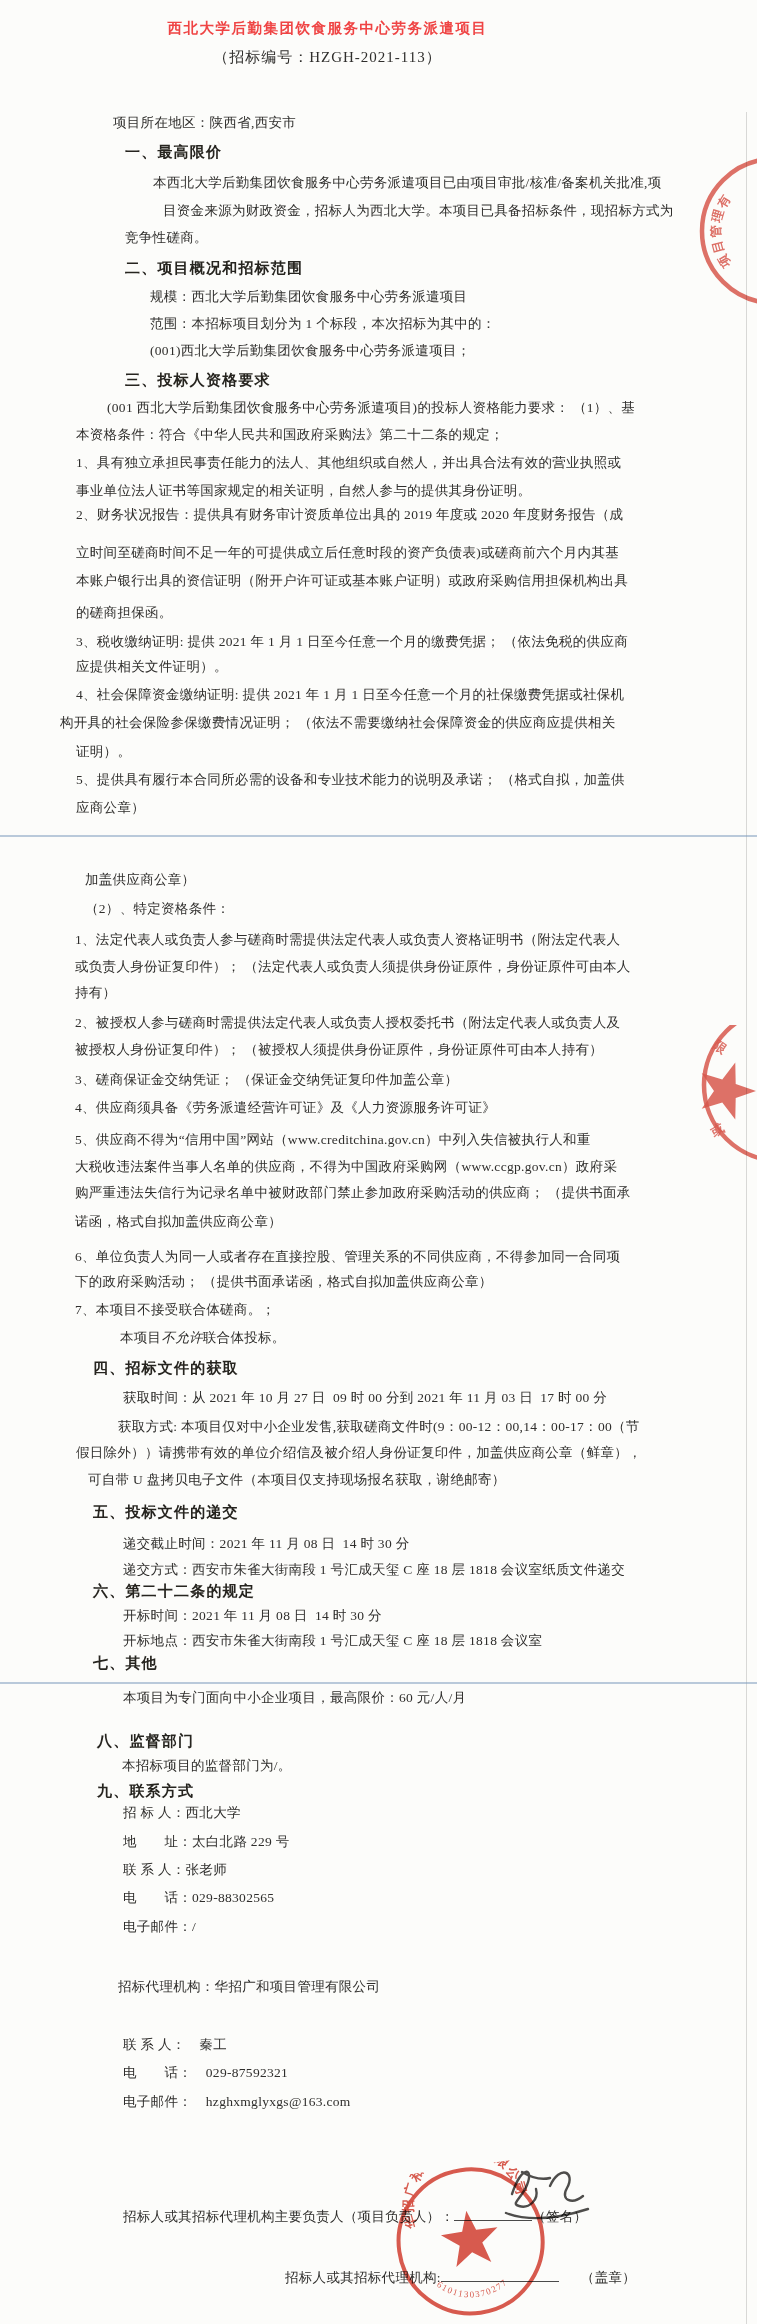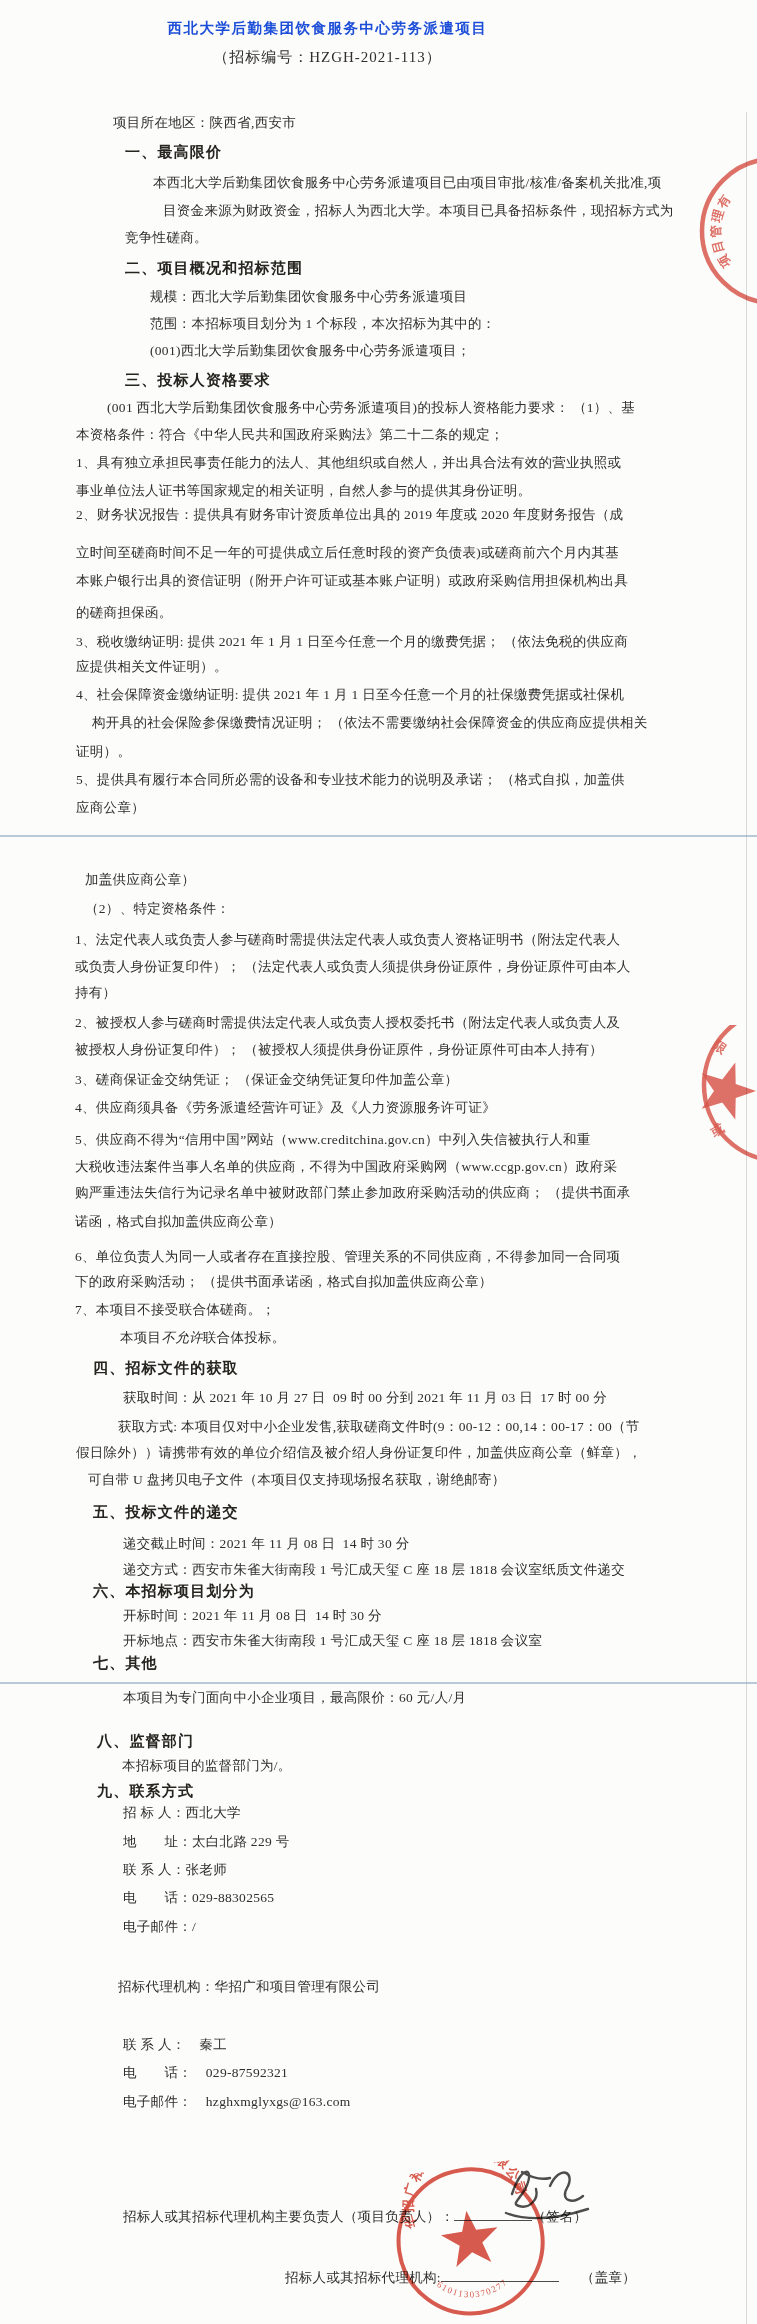--- a/index.html
+++ b/index.html
@@ -2,21 +2,21 @@
 <html><head>
 <meta charset="utf-8">
 <style>
   html,body{margin:0;padding:0;background:#e8e8e8;}
   #page{position:relative;width:757px;height:2324px;background:#fcfcfa;overflow:hidden;
         font-family:"Liberation Serif","DejaVu Serif",serif;}
   .ln{position:absolute;white-space:pre;font-size:13.5px;line-height:28px;height:28px;
       color:#2f2e2c;letter-spacing:.3px;}
   .h{font-weight:700;font-size:15px;letter-spacing:1.2px;color:#26241f;}
   .ctr{left:20px;width:615px;text-align:center;}
-  .title{font-weight:700;font-size:14.5px;letter-spacing:1.5px;color:#1d4ed8;}
+  .title{font-weight:700;font-size:14.5px;letter-spacing:1.5px;color:#ef4444;}
   .subtitle{font-size:15px;letter-spacing:1px;}
   .it{font-style:italic;}
   .sep{position:absolute;left:0;width:757px;height:2px;background:rgba(130,158,192,.55);}
   .vline{position:absolute;left:746px;top:112px;width:1px;height:2212px;background:rgba(140,140,140,.32);}
   .ul{display:inline-block;border-bottom:1.4px solid #4a4a4a;height:15px;}
   .stamp{position:absolute;mix-blend-mode:multiply;opacity:.9;pointer-events:none;}
   .clip{overflow:hidden;}
   svg text{font-family:"Liberation Serif","DejaVu Serif",serif;}
 </style>
 </head>
@@ -47,21 +47,21 @@
   <div class="ln" style="top:421px;left:76px">本资格条件：符合《中华人民共和国政府采购法》第二十二条的规定；</div>
   <div class="ln" style="top:449px;left:76px">1、具有独立承担民事责任能力的法人、其他组织或自然人，并出具合法有效的营业执照或</div>
   <div class="ln" style="top:477px;left:76px">事业单位法人证书等国家规定的相关证明，自然人参与的提供其身份证明。</div>
   <div class="ln" style="top:501px;left:76px">2、财务状况报告：提供具有财务审计资质单位出具的 2019 年度或 2020 年度财务报告（成</div>
   <div class="ln" style="top:539px;left:76px">立时间至磋商时间不足一年的可提供成立后任意时段的资产负债表)或磋商前六个月内其基</div>
   <div class="ln" style="top:567px;left:76px">本账户银行出具的资信证明（附开户许可证或基本账户证明）或政府采购信用担保机构出具</div>
   <div class="ln" style="top:599px;left:76px">的磋商担保函。</div>
   <div class="ln" style="top:628px;left:76px">3、税收缴纳证明: 提供 2021 年 1 月 1 日至今任意一个月的缴费凭据； （依法免税的供应商</div>
   <div class="ln" style="top:653px;left:76px">应提供相关文件证明）。</div>
   <div class="ln" style="top:681px;left:76px">4、社会保障资金缴纳证明: 提供 2021 年 1 月 1 日至今任意一个月的社保缴费凭据或社保机</div>
-  <div class="ln" style="top:709px;left:92px">构开具的社会保险参保缴费情况证明； （依法不需要缴纳社会保障资金的供应商应提供相关</div>
+  <div class="ln" style="top:709px;left:60px">构开具的社会保险参保缴费情况证明； （依法不需要缴纳社会保障资金的供应商应提供相关</div>
   <div class="ln" style="top:738px;left:76px">证明）。</div>
   <div class="ln" style="top:766px;left:76px">5、提供具有履行本合同所必需的设备和专业技术能力的说明及承诺； （格式自拟，加盖供</div>
   <div class="ln" style="top:794px;left:76px">应商公章）</div>
   <div class="ln" style="top:866px;left:85px">加盖供应商公章）</div>
   <div class="ln" style="top:895px;left:85px">（2）、特定资格条件：</div>
   <div class="ln" style="top:926px;left:75px">1、法定代表人或负责人参与磋商时需提供法定代表人或负责人资格证明书（附法定代表人</div>
   <div class="ln" style="top:953px;left:75px">或负责人身份证复印件）； （法定代表人或负责人须提供身份证原件，身份证原件可由本人</div>
   <div class="ln" style="top:979px;left:75px">持有）</div>
   <div class="ln" style="top:1009px;left:75px">2、被授权人参与磋商时需提供法定代表人或负责人授权委托书（附法定代表人或负责人及</div>
   <div class="ln" style="top:1036px;left:75px">被授权人身份证复印件）； （被授权人须提供身份证原件，身份证原件可由本人持有）</div>
@@ -79,21 +79,21 @@
   <div class="ln h" style="top:1354px;left:93px">四、招标文件的获取</div>
   <div class="ln" style="top:1384px;left:123px">获取时间：从 2021 年 10 月 27 日  09 时 00 分到 2021 年 11 月 03 日  17 时 00 分</div>
   <div class="ln" style="top:1413px;left:118px">获取方式: 本项目仅对中小企业发售,获取磋商文件时(9：00-12：00,14：00-17：00（节</div>
   <div class="ln" style="top:1439px;left:76px">假日除外））请携带有效的单位介绍信及被介绍人身份证复印件，加盖供应商公章（鲜章），</div>
   <div class="ln" style="top:1466px;left:88px">可自带 U 盘拷贝电子文件（本项目仅支持现场报名获取，谢绝邮寄）</div>
 
   <div class="ln h" style="top:1498px;left:93px">五、投标文件的递交</div>
   <div class="ln" style="top:1530px;left:123px">递交截止时间：2021 年 11 月 08 日  14 时 30 分</div>
   <div class="ln" style="top:1556px;left:123px">递交方式：西安市朱雀大街南段 1 号汇成天玺 C 座 18 层 1818 会议室纸质文件递交</div>
 
-  <div class="ln h" style="top:1577px;left:93px">六、本招标项目划分为</div>
+  <div class="ln h" style="top:1577px;left:93px">六、第二十二条的规定</div>
   <div class="ln" style="top:1602px;left:123px">开标时间：2021 年 11 月 08 日  14 时 30 分</div>
   <div class="ln" style="top:1627px;left:123px">开标地点：西安市朱雀大街南段 1 号汇成天玺 C 座 18 层 1818 会议室</div>
 
   <div class="ln h" style="top:1649px;left:93px">七、其他</div>
   <div class="ln" style="top:1684px;left:123px">本项目为专门面向中小企业项目，最高限价：60 元/人/月</div>
 
   <div class="ln h" style="top:1727px;left:97px">八、监督部门</div>
   <div class="ln" style="top:1752px;left:122px">本招标项目的监督部门为/。</div>
 
   <div class="ln h" style="top:1777px;left:97px">九、联系方式</div>

